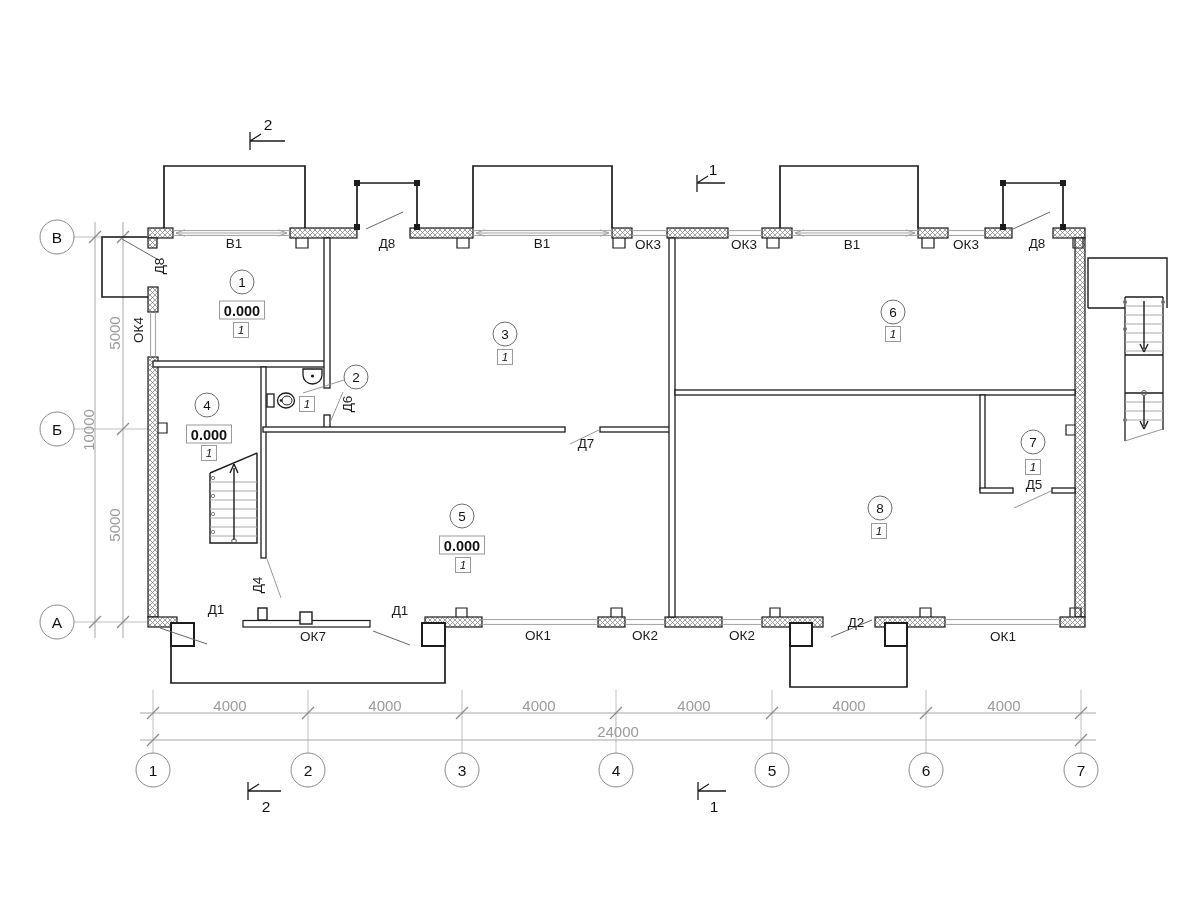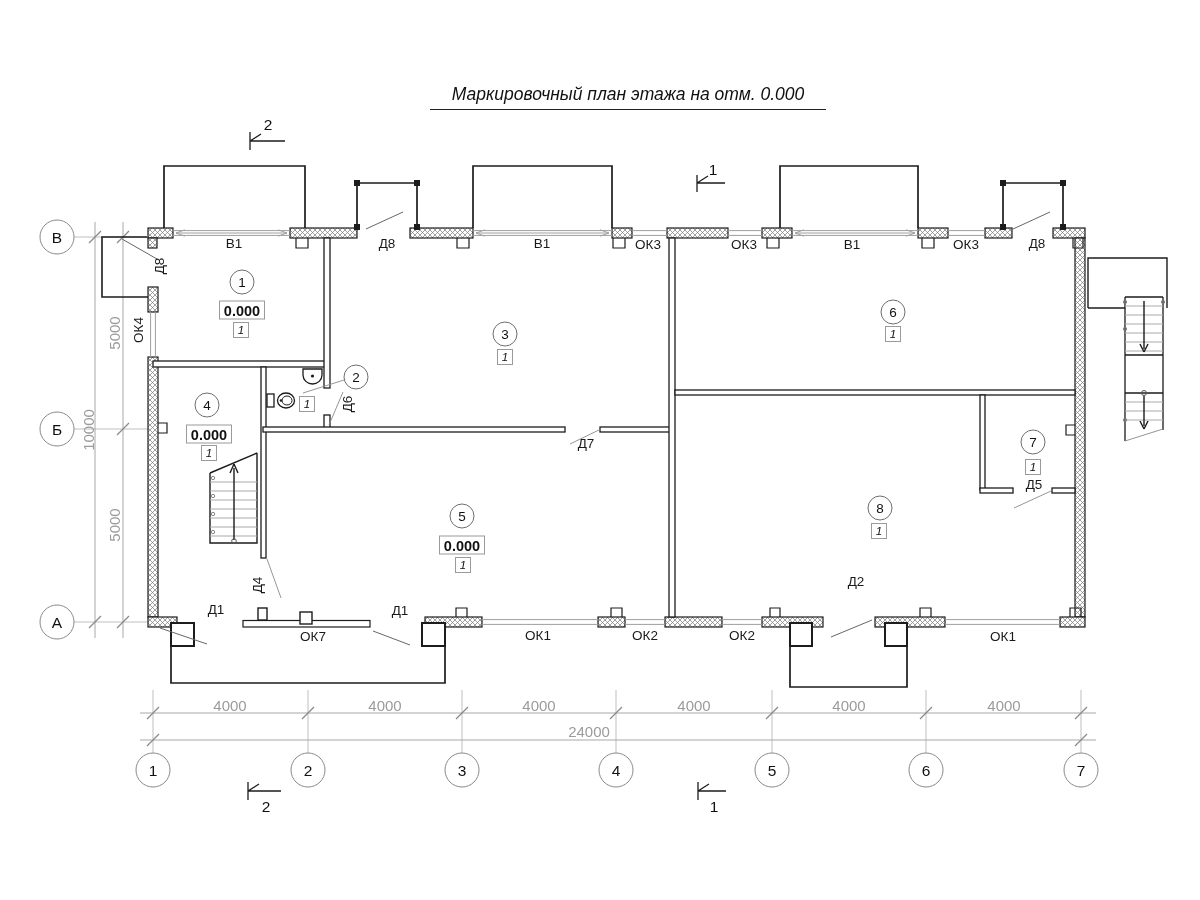--- a/index.html
+++ b/index.html
@@ -217,21 +217,20 @@
   </g>
 
   <g stroke="#1c1c1c" stroke-width="1.3" fill="none">
     <path d="M250,132V150 M250,141H285 M261,134L250,141"></path>
     <path d="M697,175V192 M697,183H725 M708,176L697,183"></path>
     <path d="M248,782V800 M248,791H281 M259,784L248,791"></path>
     <path d="M698,782V800 M698,791H726 M709,784L698,791"></path>
   </g>
 </svg>
 
-<div class="title">Маркировочный план этажа на отм. 0.000</div>
 
 <div class="rmc" style="left:242px;top:282px">1</div>
 <div class="elev" style="left:242px;top:310px">0.000</div>
 <div class="fin" style="left:241px;top:330px">1</div>
 
 <div class="rmc" style="left:356px;top:377px">2</div>
 <div class="fin" style="left:307px;top:404px">1</div>
 
 <div class="rmc" style="left:505px;top:334px">3</div>
 <div class="fin" style="left:505px;top:357px">1</div>
@@ -264,21 +263,21 @@
 
 <div class="lbl rot" style="left:160px;top:266px">Д8</div>
 <div class="lbl rot" style="left:139px;top:330px">ОК4</div>
 
 <div class="lbl" style="left:216px;top:610px">Д1</div>
 <div class="lbl" style="left:313px;top:637px">ОК7</div>
 <div class="lbl" style="left:400px;top:611px">Д1</div>
 <div class="lbl" style="left:538px;top:636px">ОК1</div>
 <div class="lbl" style="left:645px;top:636px">ОК2</div>
 <div class="lbl" style="left:742px;top:636px">ОК2</div>
-<div class="lbl" style="left:856px;top:582px">Д2</div>
+<div class="lbl" style="left:856px;top:623px">Д2</div>
 <div class="lbl" style="left:1003px;top:637px">ОК1</div>
 
 <div class="lbl rot" style="left:348px;top:404px">Д6</div>
 <div class="lbl" style="left:586px;top:444px">Д7</div>
 <div class="lbl rot" style="left:258px;top:585px">Д4</div>
 <div class="lbl" style="left:1034px;top:485px">Д5</div>
 
 <div class="axc" style="left:153px;top:770px">1</div>
 <div class="axc" style="left:308px;top:770px">2</div>
 <div class="axc" style="left:462px;top:770px">3</div>
@@ -290,21 +289,21 @@
 <div class="axc" style="left:57px;top:237px">В</div>
 <div class="axc" style="left:57px;top:429px">Б</div>
 <div class="axc" style="left:57px;top:622px">А</div>
 
 <div class="dim" style="left:230px;top:705px">4000</div>
 <div class="dim" style="left:385px;top:705px">4000</div>
 <div class="dim" style="left:539px;top:705px">4000</div>
 <div class="dim" style="left:694px;top:705px">4000</div>
 <div class="dim" style="left:849px;top:705px">4000</div>
 <div class="dim" style="left:1004px;top:705px">4000</div>
-<div class="dim" style="left:589px;top:731px">24000</div>
+<div class="dim" style="left:618px;top:731px">24000</div>
 <div class="dim rot" style="left:114px;top:333px">5000</div>
 <div class="dim rot" style="left:114px;top:525px">5000</div>
 <div class="dim rot" style="left:88px;top:430px">10000</div>
 
 <div class="seclbl" style="left:268px;top:125px">2</div>
 <div class="seclbl" style="left:713px;top:170px">1</div>
 <div class="seclbl" style="left:266px;top:807px">2</div>
 <div class="seclbl" style="left:714px;top:807px">1</div>
 
 </div>

